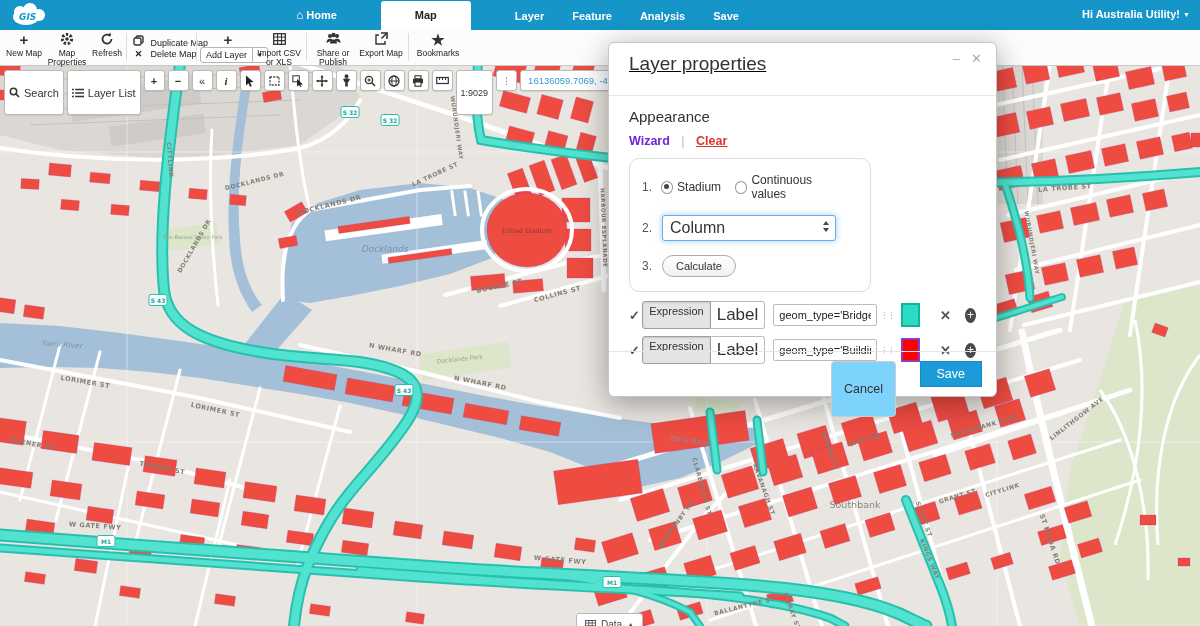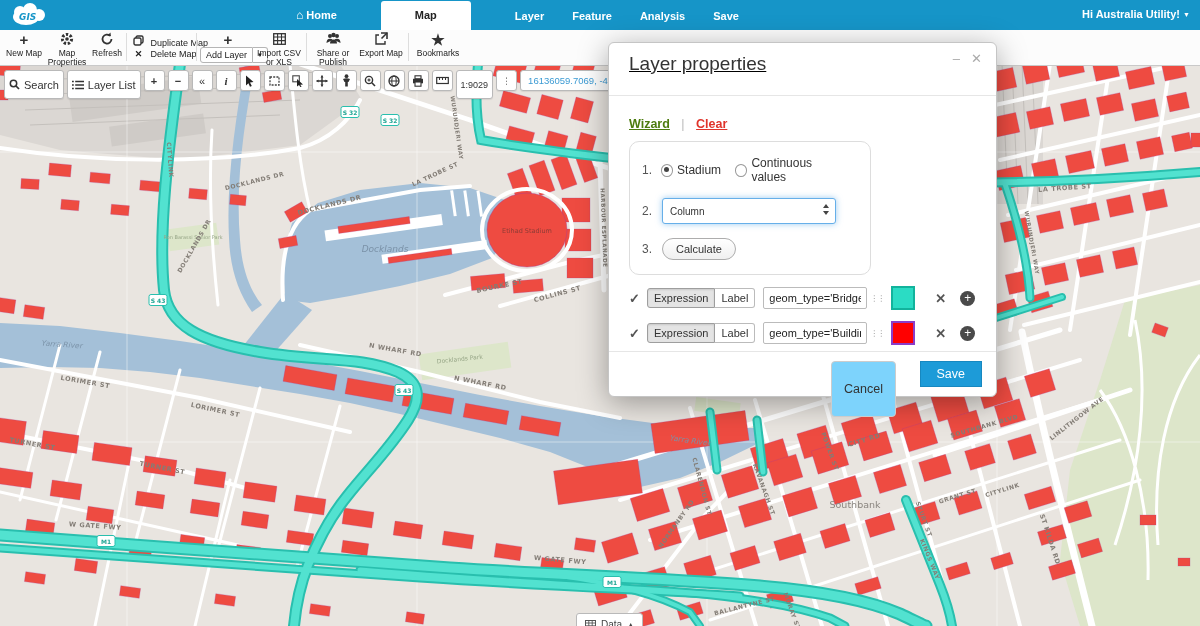--- a/index.html
+++ b/index.html
@@ -27,58 +27,58 @@
   
   #map-wrap{position:absolute;left:0;top:64px;width:1200px;height:562px;background:#e9e5e0;}
   svg text{font-family:"DejaVu Sans",sans-serif;}
   .road-lbl{fill:#837d76;font-weight:bold;letter-spacing:.6px;}
   .water-lbl{fill:#7b92a8;font-style:italic;}
   .place-lbl{fill:#8a857f;}
   .stadium-lbl{fill:rgba(110,55,50,.75);}
   .park-lbl{fill:#97a687;}
   
   #map-toolbar{position:absolute;left:4px;top:70px;height:21px;display:flex;gap:3px;z-index:10;}
-  .mt-btn{background:#fff;border:1px solid #b9b9b9;border-radius:3px;height:19px;display:flex;align-items:center;justify-content:center;font-size:11px;color:#333;padding:4px 4px;cursor:pointer;box-shadow:0 1px 1px rgba(0,0,0,.08);}
+  .mt-btn{background:#fff;border:1px solid #b9b9b9;border-radius:3px;height:19px;display:flex;align-items:center;justify-content:center;font-size:11px;color:#333;padding:12px 4px;cursor:pointer;box-shadow:0 1px 1px rgba(0,0,0,.08);}
   .mt-btn.icon-only{width:19px;padding:0;}
   .mt-btn svg{display:block;}
   .mt-label{margin-left:4px;}
   #coord-box{font-size:9.5px;color:#3c9bd4;padding:0 7px;cursor:default;}
   #scale-box{font-size:9px;cursor:default;text-align:right;}
   
   #data-btn{position:absolute;left:576px;top:613px;z-index:10;background:#fff;border:1px solid #b9b9b9;border-radius:3px 3px 0 0;height:20px;display:flex;align-items:center;font-size:10px;color:#444;padding:0 8px;gap:5px;cursor:pointer;}
   
   #dialog{position:absolute;left:608px;top:42px;width:387px;height:353px;background:#fff;border:1px solid #c5c5c5;border-radius:6px;box-shadow:0 6px 30px rgba(0,0,0,.35);z-index:40;}
   #dlg-head{position:relative;height:35px;border-bottom:1px solid #e6e6e6;padding:10px 20px 7px 20px;text-decoration:underline;}
   #dlg-title{font-size:19px;color:#333;}
   #dlg-min{position:absolute;right:36px;top:8px;color:#aaa;font-size:13px;cursor:pointer;}
   #dlg-close{position:absolute;right:14px;top:8px;color:#aaa;font-size:13px;cursor:pointer;}
   #dlg-body{padding:12px 20px 0 20px;}
   #appearance-h{font-size:15px;color:#333;}
   #links-row{margin-top:9px;font-size:12.5px;font-weight:bold;}
-  #wizard-link{color:#4d7c0f;text-decoration:underline;cursor:pointer;}
+  #wizard-link{color:#6d28d9;cursor:pointer;}
   #links-sep{color:#bbb;margin:0 8px;font-weight:normal;}
   #clear-link{color:#e0342b;text-decoration:underline;cursor:pointer;}
   #wizard-box{margin-top:10px;width:216px;border:1px solid #ddd;border-radius:10px;padding:14px 12px 12px 12px;}
   .wz-row{display:flex;align-items:center;margin-bottom:14px;}
   .wz-row:last-child{margin-bottom:2px;}
   .wz-num{width:20px;font-size:12px;color:#555;}
   .radio{width:11px;height:11px;border:1px solid #999;border-radius:50%;display:inline-block;margin-right:4px;position:relative;background:#fff;vertical-align:-2px;cursor:pointer;}
   .radio.sel::after{content:"";position:absolute;left:2.5px;top:2.5px;width:5px;height:5px;border-radius:50%;background:#444;}
   .radio-lbl{font-size:12px;color:#333;margin-right:14px;}
-  #column-select{width:158px;height:24px;border:1px solid #66afe9;border-radius:3px;box-shadow:0 0 6px rgba(102,175,233,.65);display:flex;align-items:center;font-size:10px;color:#333;padding:0 7px;position:relative;cursor:pointer;background:#fff;}
+  #column-select{width:158px;height:24px;border:1px solid #66afe9;border-radius:3px;box-shadow:0 0 6px rgba(102,175,233,.65);display:flex;align-items:center;font-size:16px;color:#333;padding:0 7px;position:relative;cursor:pointer;background:#fff;}
   .updown{position:absolute;right:6px;top:5px;}
   .updown i{display:block;width:0;height:0;border-left:3.5px solid transparent;border-right:3.5px solid transparent;}
   .updown i.up{border-bottom:4.5px solid #444;margin-bottom:2.5px;}
   .updown i.dn{border-top:4.5px solid #444;}
   #calc-btn{font-size:11px;color:#333;background:linear-gradient(#fff,#f0f0f0);border:1px solid #adadad;border-radius:11px;padding:4px 13px;cursor:pointer;}
   .expr-row{display:flex;align-items:center;margin:11px 0 0 0;height:24px;}
   .chk{color:#555;font-size:13px;width:18px;font-weight:bold;}
   .seg{display:flex;}
   .seg .b1{font-size:11px;color:#333;background:#e4e4e4;border:1px solid #9e9e9e;border-radius:3px 0 0 3px;padding:3px 6px;box-shadow:inset 0 1px 2px rgba(0,0,0,.12);cursor:pointer;}
-  .seg .b2{font-size:11px;color:#333;background:#fff;border:1px solid #bbb;border-left:none;border-radius:0 3px 3px 0;padding:3px 6px;cursor:pointer;}
+  .seg .b2{font-size:17px;color:#333;background:#fff;border:1px solid #bbb;border-left:none;border-radius:0 3px 3px 0;padding:3px 6px;cursor:pointer;}
   .expr-input{width:92px;height:20px;border:1px solid #bbb;border-radius:2px;font-size:11px;color:#222;padding:0 5px;margin-left:8px;font-family:"Liberation Sans",sans-serif;}
   .grip{color:#999;font-size:8px;letter-spacing:-1px;margin-left:3px;cursor:grab;}
   .swatch{width:20px;height:20px;margin-left:7px;cursor:pointer;}
   .sw-bridge{background:#2bdcc4;border:2px solid #12b39c;}
   .sw-building{background:#ff0000;border:2px solid #8a3cc8;}
   .row-x{margin-left:20px;color:#555;font-weight:bold;font-size:13px;cursor:pointer;}
   .row-add{margin-left:14px;width:15px;height:15px;border-radius:50%;background:#4a4a4a;color:#fff;font-size:12px;line-height:14px;text-align:center;cursor:pointer;}
   #dlg-footer{position:absolute;left:0;bottom:0;width:100%;height:45px;border-top:1px solid #e6e6e6;box-sizing:border-box;}
   #cancel-btn{position:absolute;right:100px;top:9px;background:#7dd3fc;border:1px solid #ccc;border-radius:4px;font-size:12.5px;color:#333;padding:20px 12px;cursor:pointer;font-family:"Liberation Sans",sans-serif;}
   #save-btn{position:absolute;right:14px;top:9px;background:#1d9bd8;border:1px solid #1788c0;border-radius:0;font-size:12.5px;color:#fff;padding:5px 16px;cursor:pointer;font-family:"Liberation Sans",sans-serif;}
@@ -907,20 +907,21 @@
   <span style="font-size:7px;">▲</span>
 </div>
 
 <div id="dialog">
   <div id="dlg-head">
     <span id="dlg-title">Layer properties</span>
     <span id="dlg-min">–</span>
     <span id="dlg-close">✕</span>
   </div>
   <div id="dlg-body">
+    <div id="appearance-h">Appearance</div>
     <div id="links-row">
       <span id="wizard-link">Wizard</span>
       <span id="links-sep">|</span>
       <span id="clear-link">Clear</span>
     </div>
     <div id="wizard-box">
       <div class="wz-row">
         <span class="wz-num">1.</span>
         <span class="radio sel"></span>
         <span class="radio-lbl">Stadium</span>

